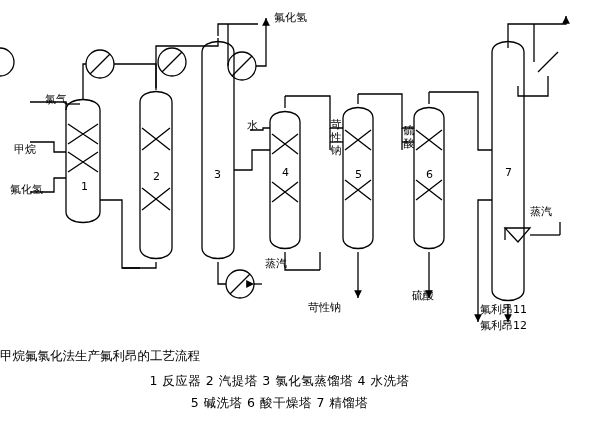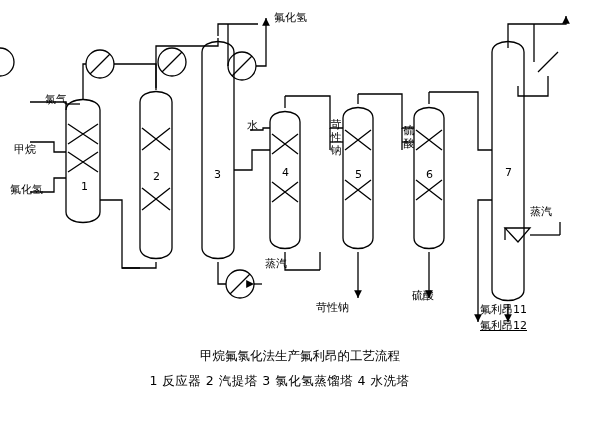--- a/index.html
+++ b/index.html
@@ -38,21 +38,21 @@
   }
   .colnum {
     position: absolute;
     font-size: 11px;
     color: #000000;
     white-space: nowrap;
   }
   .caption {
     position: absolute;
     width: 600px;
-    text-align: center;
+    text-align: left;
     font-size: 12.5px;
     color: #000000;
     white-space: nowrap;
   }
   .legend {
     position: absolute;
     width: 559px;
     text-align: center;
     font-size: 12.5px;
     color: #000000;
@@ -224,30 +224,31 @@
   <div class="lbl" style="left:274px; top:12px;">氟化氢</div>
 
   <div class="lbl" style="left:247px; top:120px;">水</div>
 
   <div class="lbl" style="left:322px; top:118px; width:28px; line-height:13px; white-space:normal; text-align:center;">苛<br>性<br>钠</div>
   <div class="lbl" style="left:396px; top:124px; width:26px; line-height:13px; white-space:normal; text-align:center;">硫<br>酸</div>
 
   <div class="lbl" style="left:265px; top:258px;">蒸汽</div>
   <div class="lbl" style="left:530px; top:206px;">蒸汽</div>
 
-  <div class="lbl" style="left:316px; top:302px;">苛性钠</div>
+  <div class="lbl" style="left:308px; top:302px;">苛性钠</div>
   <div class="lbl" style="left:412px; top:290px;">硫酸</div>
 
   <div class="lbl" style="left:480px; top:304px;">氟利昂11</div>
-  <div class="lbl" style="left:480px; top:320px;text-decoration:underline;">氟利昂12</div>
+  <div class="lbl" style="left:480px; top:320px;">氟利昂12</div>
 
   <div class="colnum" style="left:81px; top:180px;">1</div>
   <div class="colnum" style="left:153px; top:170px;">2</div>
   <div class="colnum" style="left:214px; top:168px;">3</div>
   <div class="colnum" style="left:282px; top:166px;">4</div>
   <div class="colnum" style="left:355px; top:168px;">5</div>
   <div class="colnum" style="left:426px; top:168px;">6</div>
   <div class="colnum" style="left:505px; top:166px;">7</div>
 
   <div class="caption" style="top:348px;">甲烷氟氯化法生产氟利昂的工艺流程</div>
   <div class="legend" style="top:373px;">1 反应器   2 汽提塔   3 氯化氢蒸馏塔   4 水洗塔</div>
+  <div class="legend" style="top:395px;">5 碱洗塔   6 酸干燥塔   7 精馏塔</div>
 
 </div>
 
 </body></html>

